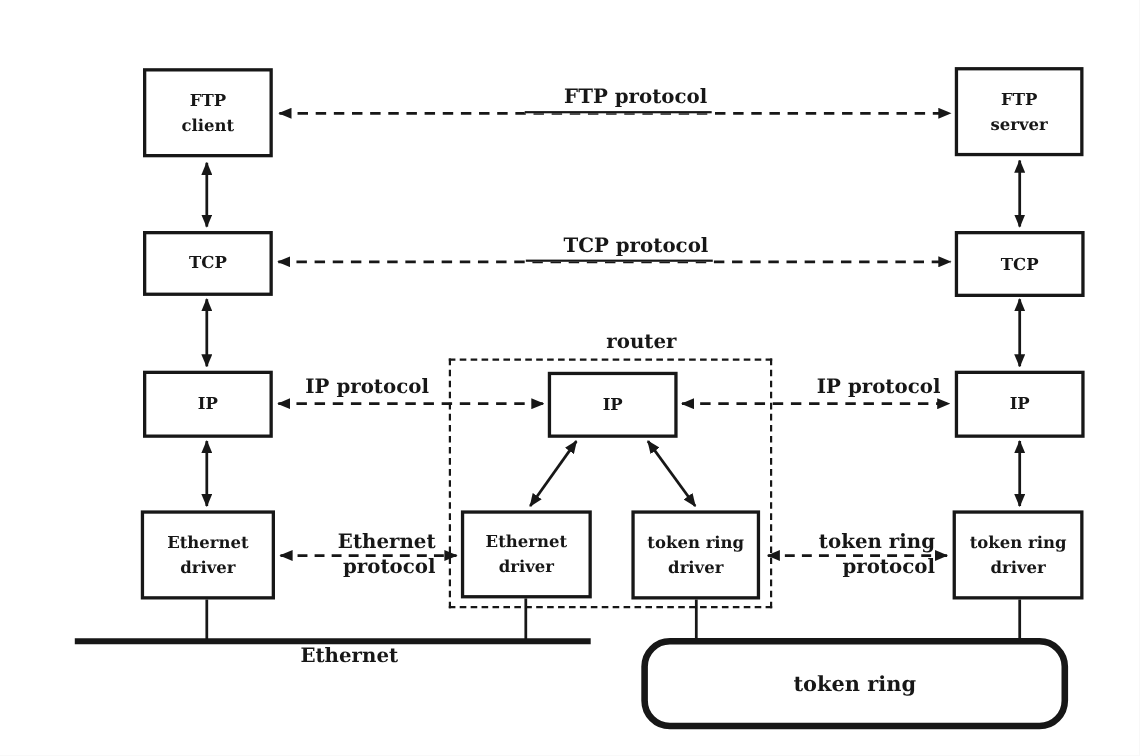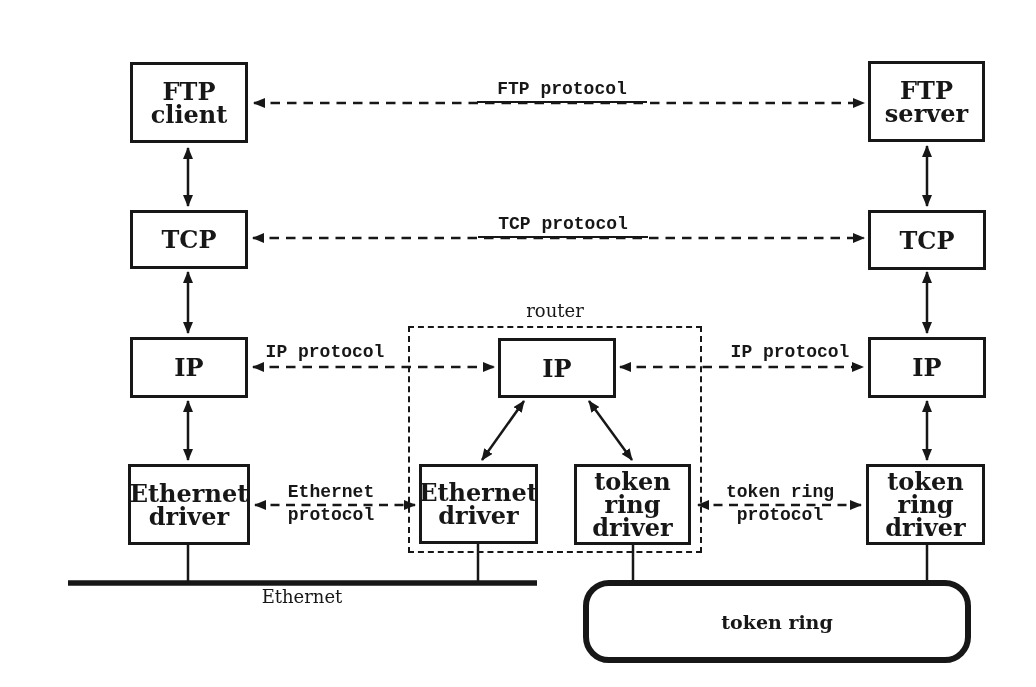--- a/index.html
+++ b/index.html
@@ -17,21 +17,21 @@
   }
   .wires{position:absolute;left:0;top:0;}
   .box{
     position:absolute;
     box-sizing:border-box;
     border:3px solid var(--ink);
     background:var(--paper);
     display:flex;align-items:center;justify-content:center;
     text-align:center;
     font-weight:bold;
-    font-size:24px;
+    font-size:15px;
     line-height:23px;
     white-space:pre-line;
     z-index:3;
   }
   .dashed-box{
     position:absolute;
     box-sizing:border-box;
     border:2.5px dashed var(--ink);
     background:transparent;
     z-index:1;
@@ -41,39 +41,38 @@
     box-sizing:border-box;
     border:6px solid var(--ink);
     border-radius:26px;
     background:var(--paper);
     display:flex;align-items:center;justify-content:center;
     font-weight:bold;font-size:19px;
     z-index:3;
   }
   .plabel{
     position:absolute;
-    text-align:center;
+    text-align:right;
     font-weight:bold;
     font-size:18px;
     line-height:24px;
     white-space:pre-line;
     z-index:4;
-    font-family:Liberation Mono, monospace;
   }
   .plabel.underlined{
     border-bottom:2.5px solid var(--ink);
     background:var(--paper);
     line-height:24px;
     padding:0 4px;
   }
   .plabel.two-line{line-height:23px;}
   .free-label{
     position:absolute;
-    text-align:center;
-    font-weight:normal;
+    text-align:right;
+    font-weight:bold;
     font-size:18px;
     z-index:4;
   }
 </style>
 </head>
 <body>
 
 <div id="stage">
 
   <svg class="wires" width="1036" height="687" viewBox="0 0 1036 687">

